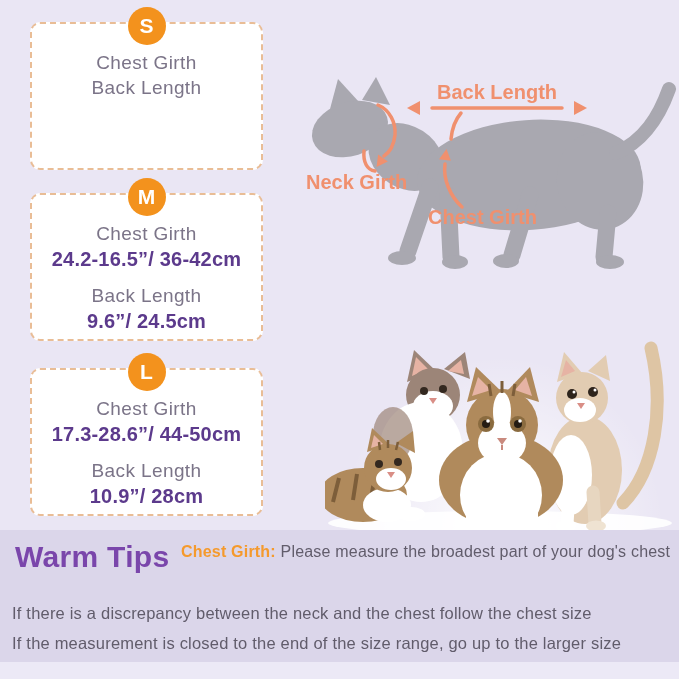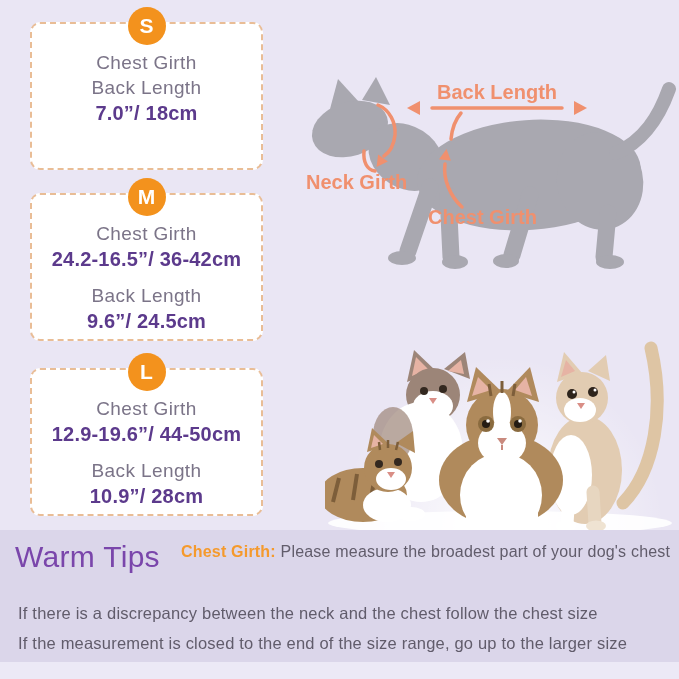--- a/index.html
+++ b/index.html
@@ -30,55 +30,54 @@
     position:absolute;left:325px;top:340px;width:354px;height:192px;
     background:radial-gradient(ellipse at 50% 100%, rgba(255,255,255,.95) 0%, rgba(255,255,255,0) 65%);
   }
   
   .tips-section{
     position:absolute;left:0;top:530px;width:679px;height:132px;
     background:#DBD6EA;
   }
   .tips-heading{
     position:absolute;left:15px;top:10px;
-    color:#7A46AB;font-size:30px;font-weight:normal;letter-spacing:.3px;
+    color:#7A46AB;font-size:30px;font-weight:bold;letter-spacing:.3px;
   }
   .tip-row{position:absolute;left:181px;white-space:nowrap;font-size:16px;letter-spacing:.2px;}
   .tip-row-1{top:13px;} .tip-row-2{top:47px;}
   .tip-label{color:#F59A2D;font-weight:bold;}
   .tip-text{color:#615C6B;}
-  .note{position:absolute;left:18px;color:#615C6B;font-size:16.5px;letter-spacing:.2px;white-space:nowrap;}
+  .note{position:absolute;left:12px;color:#615C6B;font-size:16.5px;letter-spacing:.2px;white-space:nowrap;}
   .note-1{top:74px;} .note-2{top:104px;}
   .bottom-band{
     position:absolute;left:0;top:662px;width:679px;height:17px;background:#ECE9F6;
   }
   svg text{font-family:"Liberation Sans", sans-serif;}
 </style>
 </head>
 <body>
 
 <div class="size-box box-s">
   <div class="badge">S</div>
   <div class="row-label">Chest Girth</div>
   <div class="row-label">Back Length</div>
-  <div class="row-value">7.0”/ 18cm</div>
 </div>
 
 <div class="size-box box-m">
   <div class="badge">M</div>
   <div class="row-label">Chest Girth</div>
   <div class="row-value">24.2-16.5”/ 36-42cm</div>
   <div class="row-label">Back Length</div>
   <div class="row-value">9.6”/ 24.5cm</div>
 </div>
 
 <div class="size-box box-l">
   <div class="badge">L</div>
   <div class="row-label">Chest Girth</div>
-  <div class="row-value">12.9-19.6”/ 44-50cm</div>
+  <div class="row-value">17.3-28.6”/ 44-50cm</div>
   <div class="row-label">Back Length</div>
   <div class="row-value">10.9”/ 28cm</div>
 </div>
 
 <div class="diagram">
   <svg width="375" height="200" viewBox="0 0 375 200">
 
     <g fill="#A9A8B0">
       <polygon points="26,34 34,4 55,27"></polygon>
       <polygon points="58,25 72,2 86,30"></polygon>

